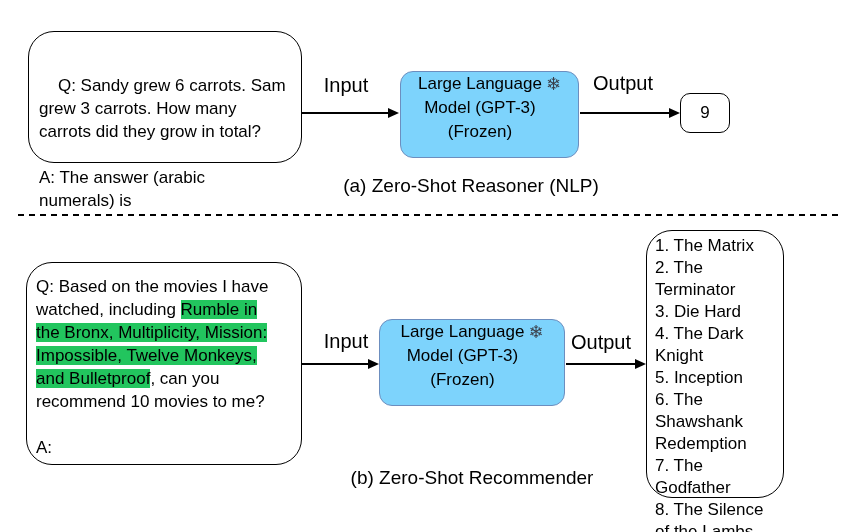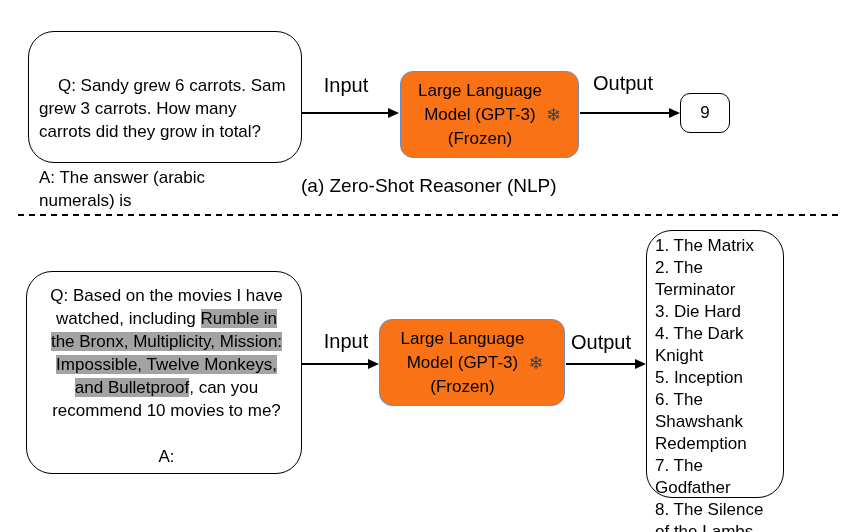--- a/index.html
+++ b/index.html
@@ -6,27 +6,27 @@
   .canvas{
     position:relative;width:842px;height:532px;background:#ffffff;
     font-family:"Liberation Sans", sans-serif;color:#000;overflow:hidden;
   }
   
   .bubble{
     position:absolute;background:#fff;border:1.6px solid #000;border-radius:26px;
     font-size:17px;line-height:23px;white-space:pre-wrap;box-sizing:border-box;
   }
   #qbox-a{left:28px;top:31px;width:274px;height:132px;padding:19px 6px 0 10px;}
-  #qbox-b{left:26px;top:271px;width:276px;height:203px;padding:12px 4px 0 9px;text-align:center;}
+  #qbox-b{left:26px;top:262px;width:276px;height:203px;padding:12px 4px 0 9px;}
   #movies-box{left:646px;top:230px;width:138px;height:268px;padding:4px 6px 0 8px;line-height:22px;white-space:pre-line;}
-  .hl{background:#a3a3a3;}
+  .hl{background:#22c55e;}
   
   .llm{
-    position:absolute;background:#f97316;border:1.6px solid #6c8ebf;border-radius:13px;
-    display:flex;align-items:center;justify-content:center;text-align:center;
+    position:absolute;background:#7dd3fc;border:1.6px solid #6c8ebf;border-radius:13px;
+    display:flex;justify-content:center;text-align:center;
     font-size:17px;line-height:24px;white-space:pre-line;box-sizing:border-box;
   }
   #llm-a{left:400px;top:71px;width:179px;height:87px;}
   #llm-b{left:379px;top:319px;width:186px;height:87px;}
   .snowflake{font-size:18px;color:#3a3f4a;white-space:normal;margin-left:4px;}
   
   #answer-box{
     position:absolute;left:680px;top:93px;width:48px;height:38px;
     background:#fff;border:1.6px solid #000;border-radius:10px;
     display:flex;align-items:center;justify-content:center;font-size:17px;
@@ -41,21 +41,21 @@
   #arrow-a2{left:580px;top:112px;width:90px;}
   #arrow-b1{left:302px;top:363px;width:67px;}
   #arrow-b2{left:566px;top:363px;width:70px;}
   
   .io-label{position:absolute;font-size:20px;text-align:center;width:64px;}
   #input-label-a{left:314px;top:74px;}
   #output-label-a{left:591px;top:72px;}
   #input-label-b{left:314px;top:330px;}
   #output-label-b{left:569px;top:331px;}
   
-  .caption{position:absolute;font-size:19px;width:340px;}
+  .caption{position:absolute;font-size:19px;text-align:center;width:340px;}
   #caption-a{left:301px;top:175px;}
   #caption-b{left:302px;top:467px;}
   
   .divider{
     position:absolute;left:18px;top:214px;width:822px;height:2px;
     background:repeating-linear-gradient(90deg,#000 0 6px,transparent 6px 11px);
   }
 </style>
 </head>
 <body>
@@ -116,14 +116,15 @@
 2. The Terminator
 3. Die Hard
 4. The Dark Knight
 5. Inception
 6. The Shawshank Redemption
 7. The Godfather
 8. The Silence of the Lambs
 9. The Departed
 10. Fight Club</div>
 
+  <div class="caption" id="caption-b">(b) Zero-Shot Recommender</div>
 
 </div>
 
 </body></html>

